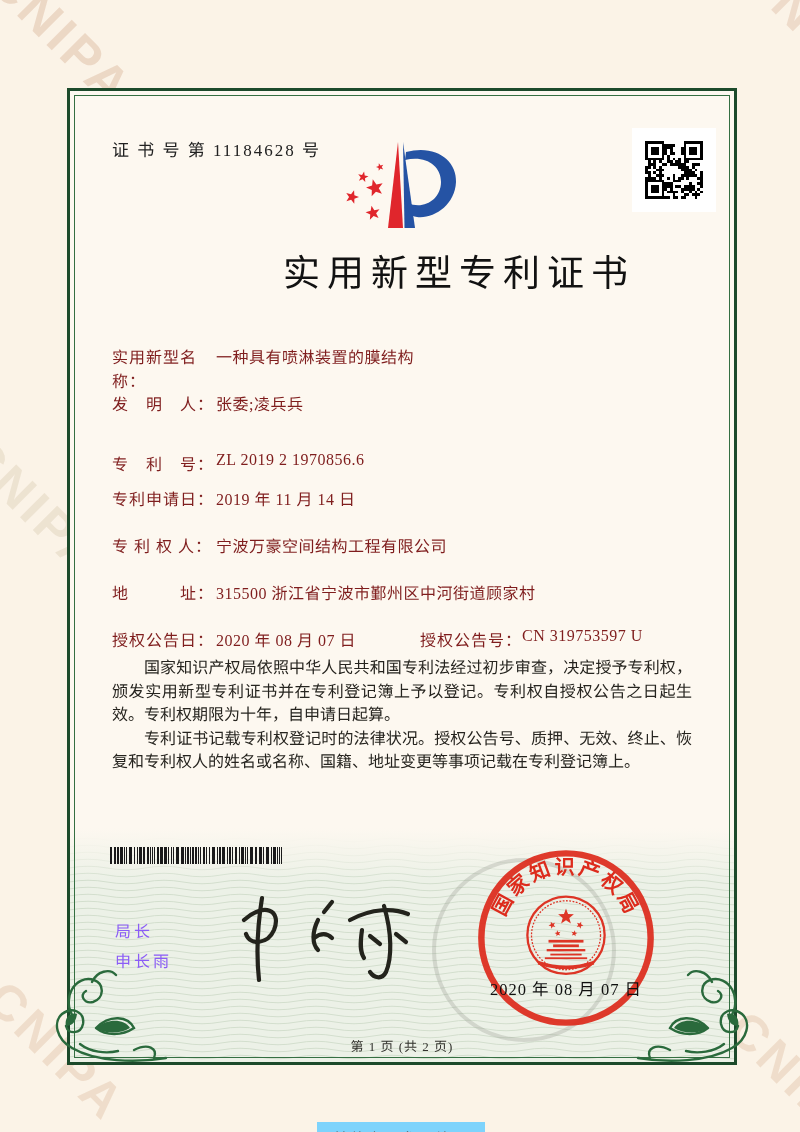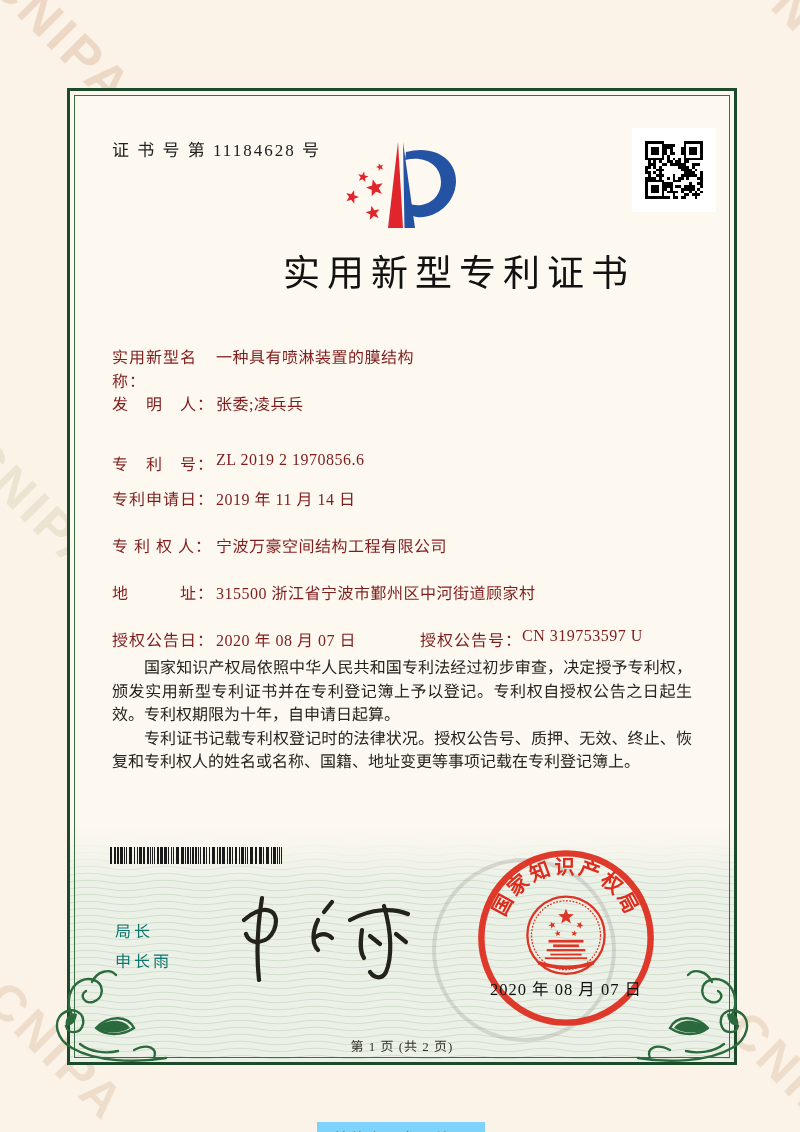--- a/index.html
+++ b/index.html
@@ -28,21 +28,21 @@
   .row{position:absolute; left:112px; width:582px; display:flex; font-size:16px; color:#7f1d1d;}
   .row .lbl{width:104px; flex:0 0 auto; letter-spacing:1px;}
   .row .val{letter-spacing:0.5px;}
   .pair2{position:absolute; left:308px; top:0; display:flex;}
   
   .body-text{left:112px; top:656px; width:580px; font-size:16px; line-height:23.5px;
     text-align:justify; color:#26241f;}
   .body-text p{margin:0; text-indent:2em;}
   
   .sig-label{left:115px; font-family:"Liberation Sans", sans-serif; font-size:16px;
-    letter-spacing:3px; color:#0f766e;}
+    letter-spacing:3px; color:#8b5cf6;}
   .seal-date{left:474px; top:976px; width:184px; text-align:center; font-size:16.5px;
     letter-spacing:1px; color:#101010; z-index:6;}
   .page-info{left:67px; top:1036px; width:670px; text-align:center; font-size:13px;
     letter-spacing:1px; color:#33332e; z-index:5;}
   .note-box{left:317px; top:1074px; width:168px; height:30px; background:#7dd3fc;
     display:flex; align-items:center; justify-content:center;margin-top:48px;}
   .note-box span{font-size:15px; letter-spacing:2px; color:#3a3630;}
   .fade-top{left:69px; top:828px; width:666px; height:52px;
     background:linear-gradient(#fdf8f0, rgba(253,248,240,0)); z-index:2;}
   svg{display:block;}

